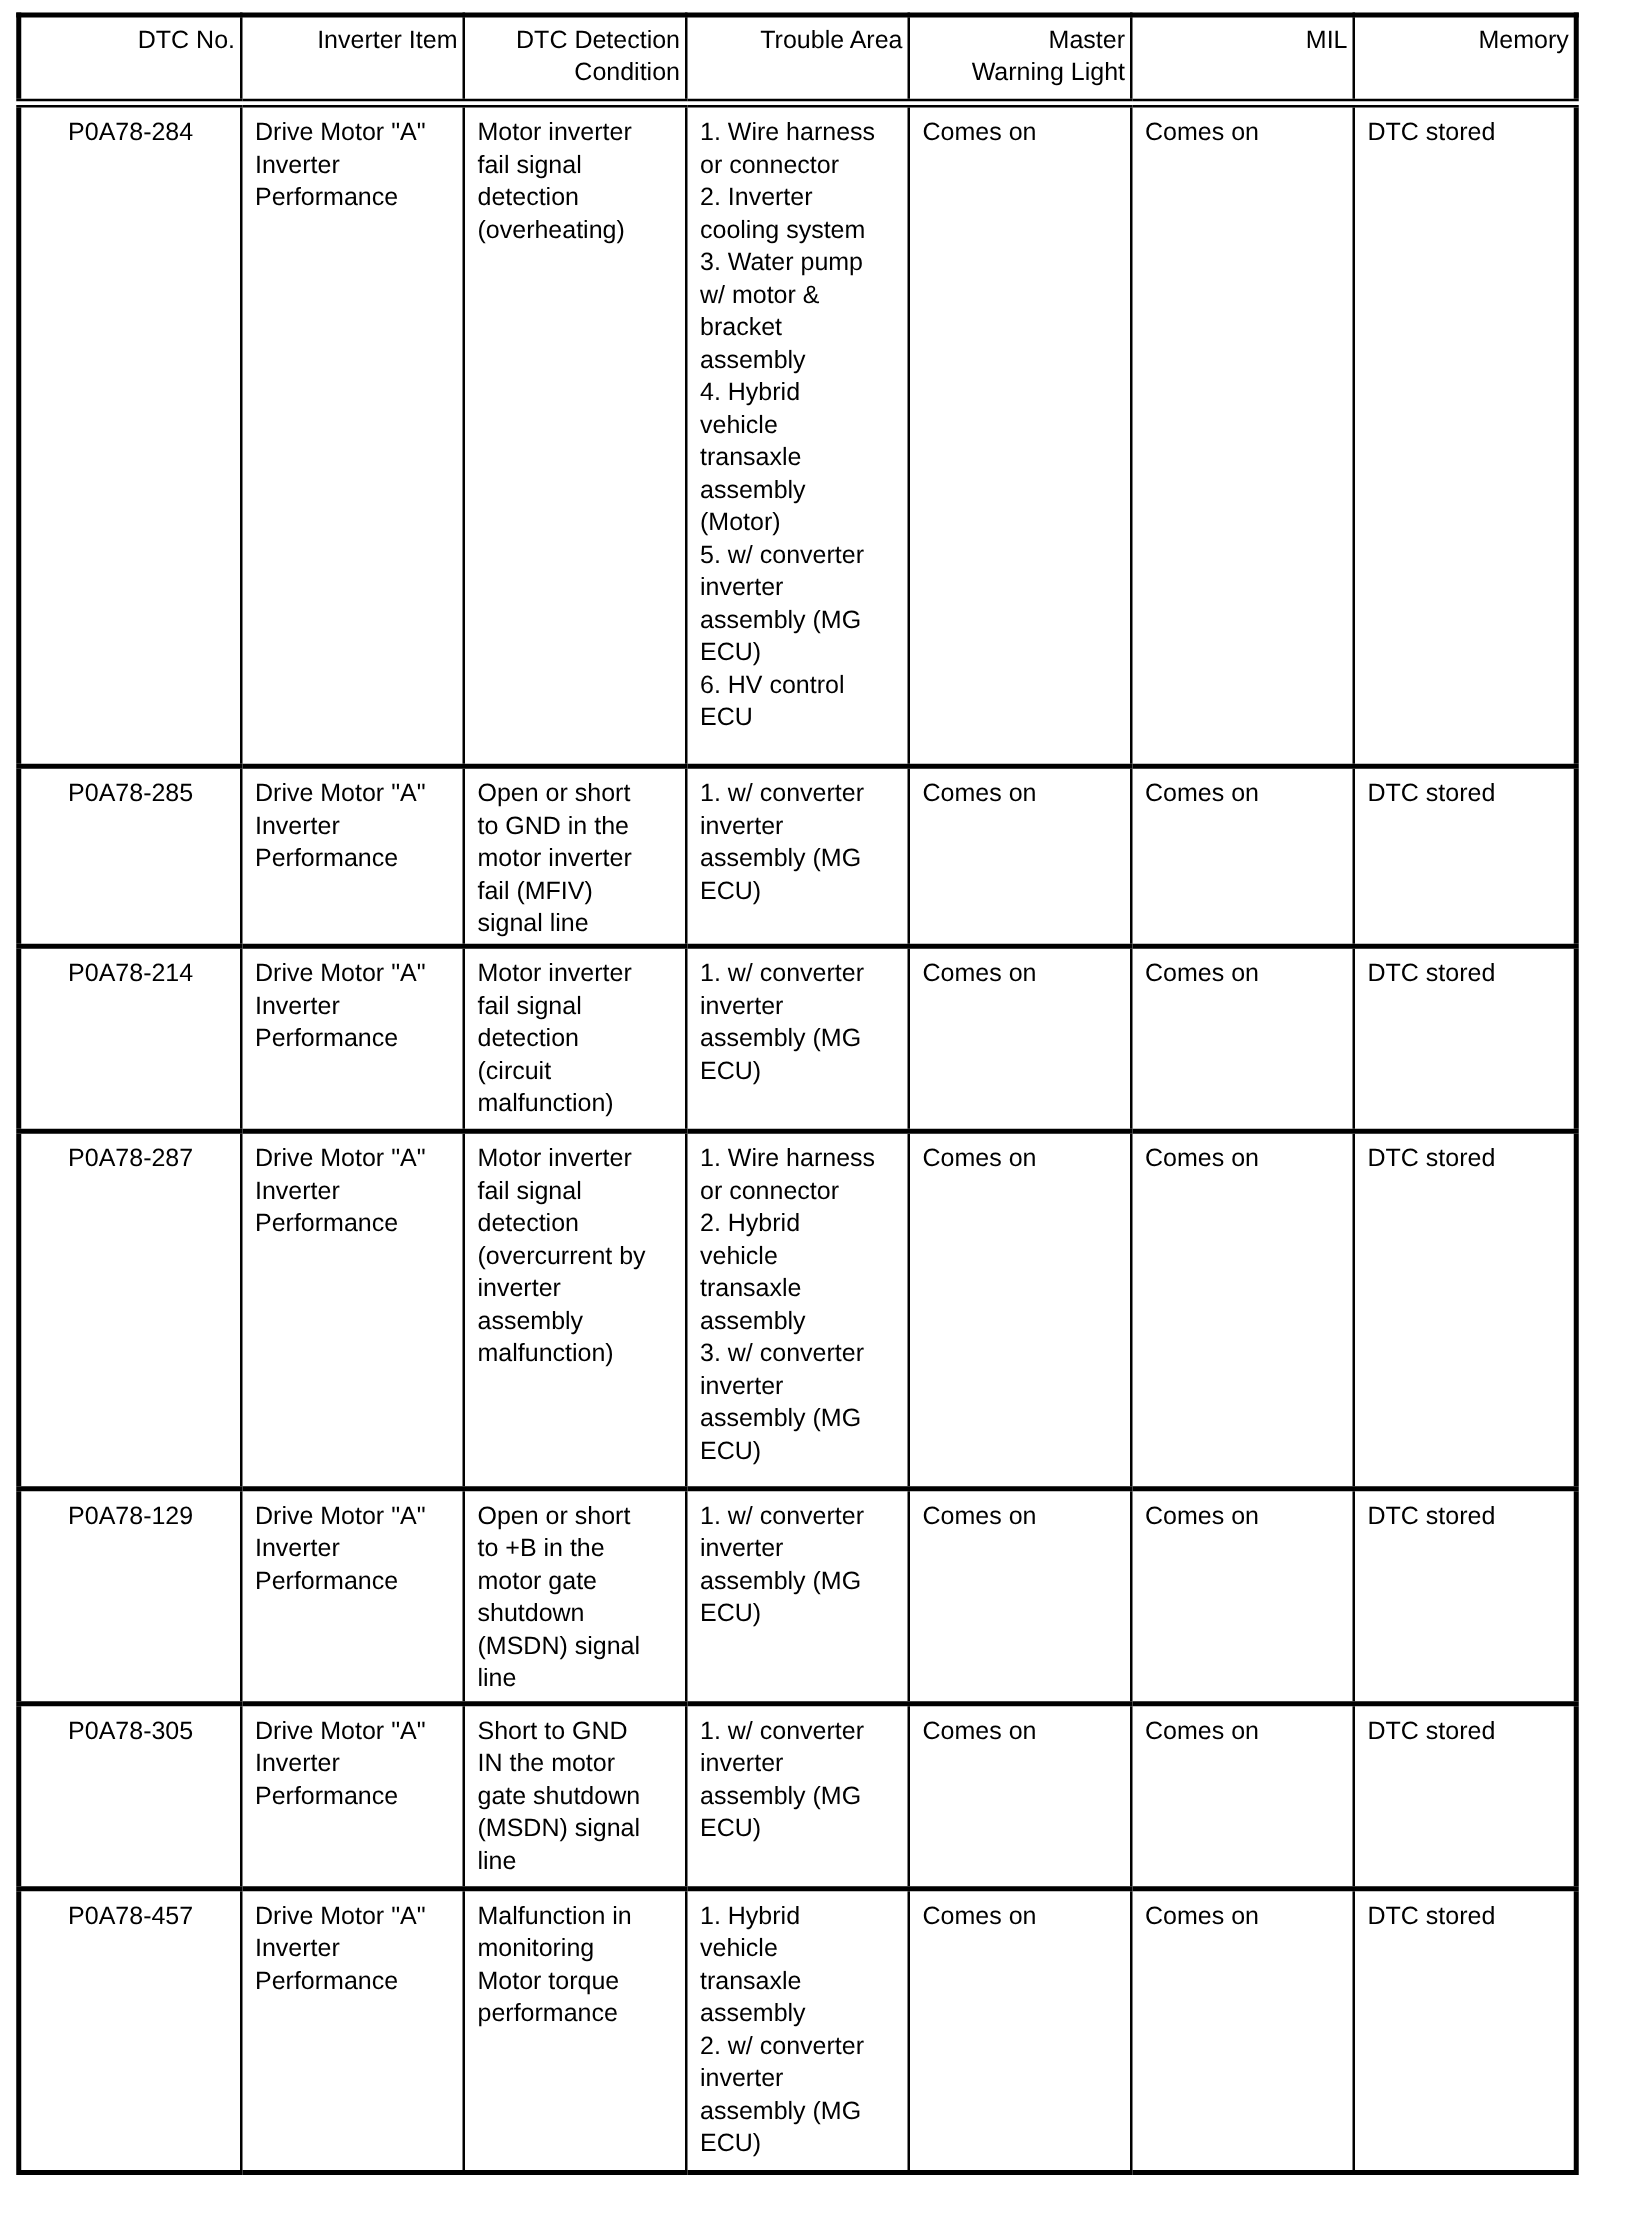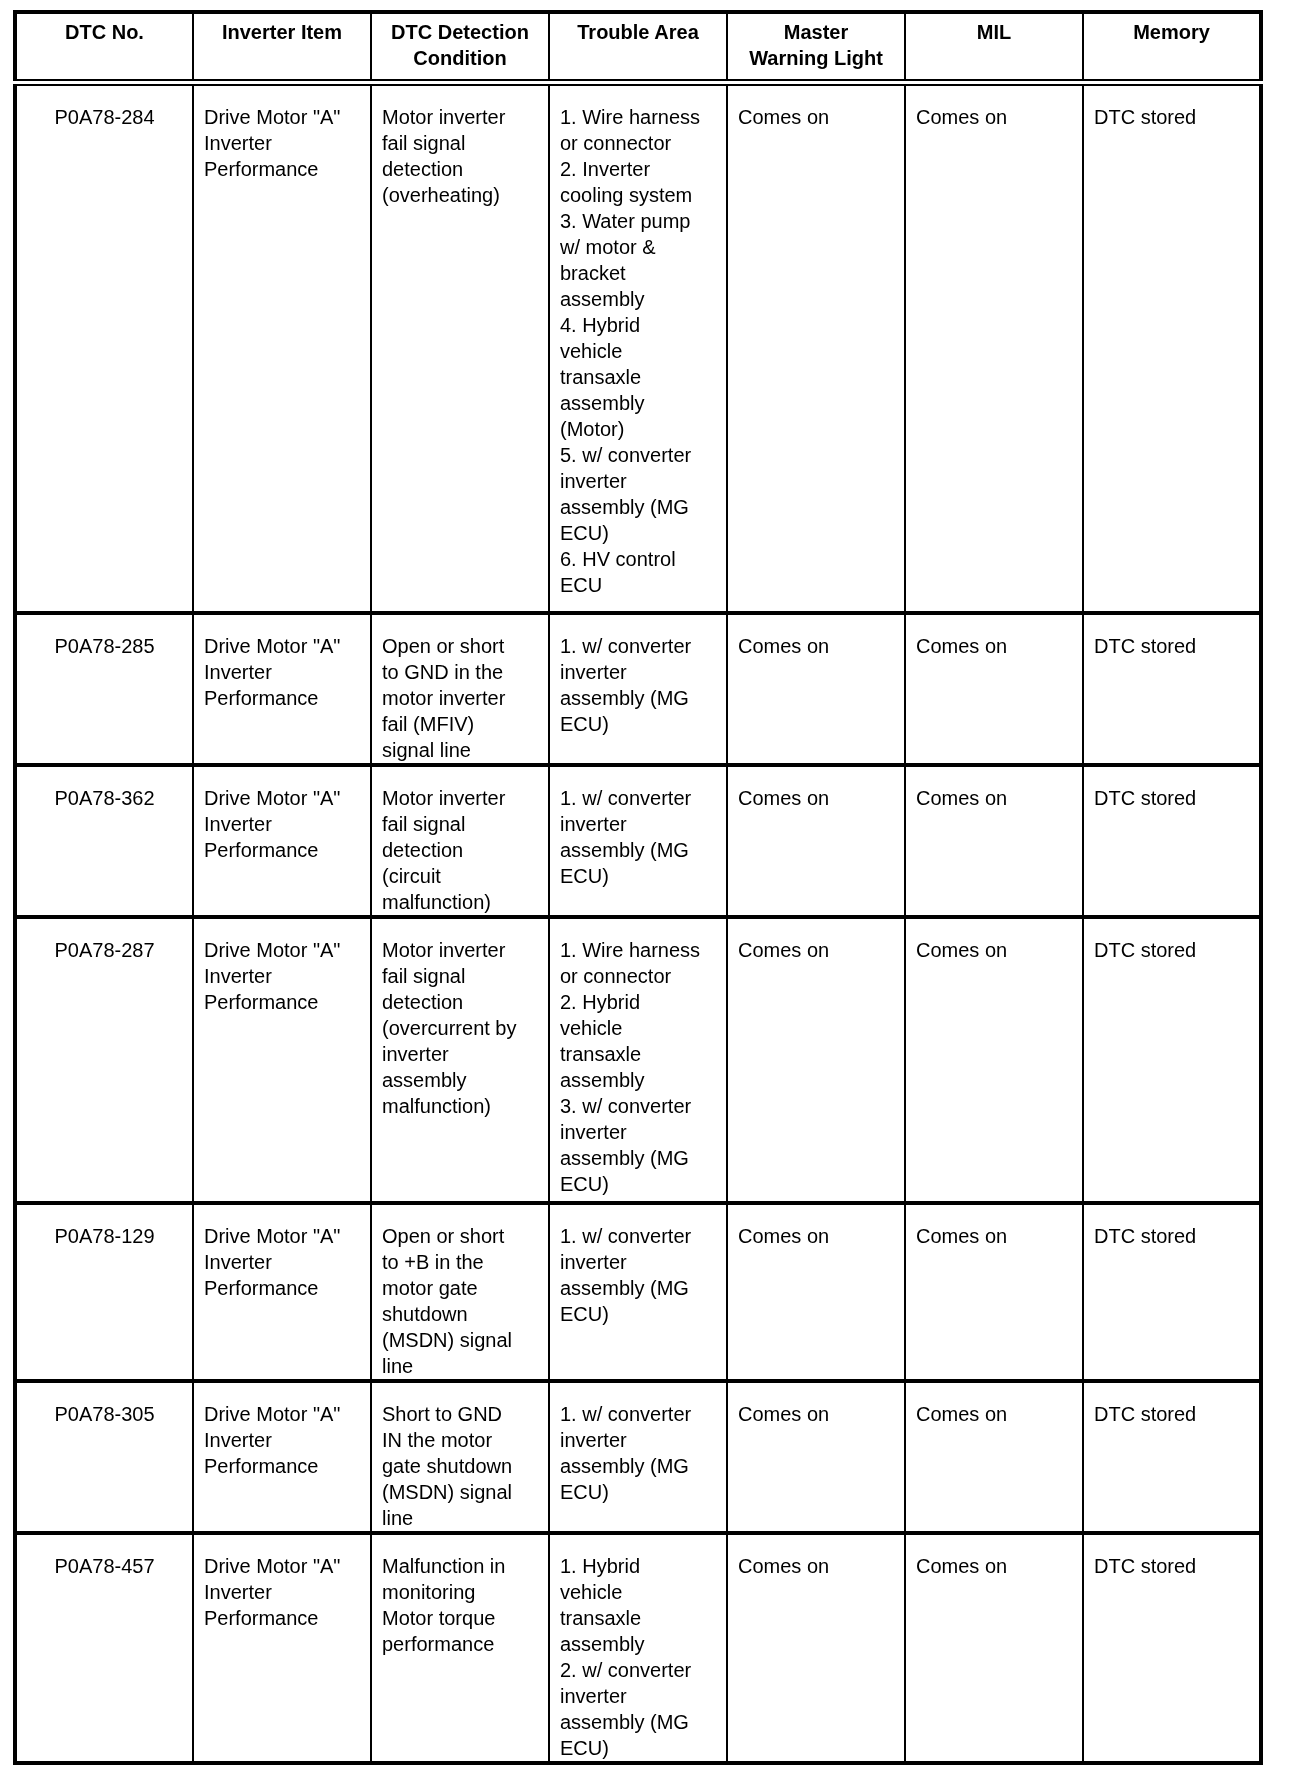--- a/index.html
+++ b/index.html
@@ -19,33 +19,33 @@
     border-collapse: collapse;
     table-layout: fixed;
     border: 4px solid #000;
     font-size: 20px;
     line-height: 26px;
   }
   table.dtc col { width: 178px; }
   table.dtc th {
     border: 2px solid #000;
     border-bottom: 7px double #000;
-    font-weight: bold;
-    text-align: center;
+    font-weight: normal;
+    text-align: right;
     vertical-align: top;
     padding: 5px 4px 0 4px;
     white-space: pre-line;
     height: 60px;
   }
   table.dtc td {
     border: 2px solid #000;
     border-bottom: 4px solid #000;
     vertical-align: top;
     text-align: left;
-    padding: 18px 9px 0 10px;
+    padding: 7px 9px 0 10px;
     white-space: pre-line;
     overflow: hidden;
   }
   table.dtc td.dtc-no { text-align: center; padding-left: 4px; padding-right: 4px; }
   tr.r0 { height: 530px; }
   tr.r1 { height: 144px; }
   tr.r2 { height: 148px; }
   tr.r3 { height: 286px; }
   tr.r4 { height: 172px; }
   tr.r5 { height: 148px; margin-top: 32px; }
@@ -123,21 +123,21 @@
 signal line</td>
         <td>1. w/ converter
 inverter
 assembly (MG
 ECU)</td>
         <td>Comes on</td>
         <td>Comes on</td>
         <td>DTC stored</td>
       </tr>
       <tr class="r2">
-        <td class="dtc-no">P0A78-362</td>
+        <td class="dtc-no">P0A78-214</td>
         <td>Drive Motor "A"
 Inverter
 Performance</td>
         <td>Motor inverter
 fail signal
 detection
 (circuit
 malfunction)</td>
         <td>1. w/ converter
 inverter

